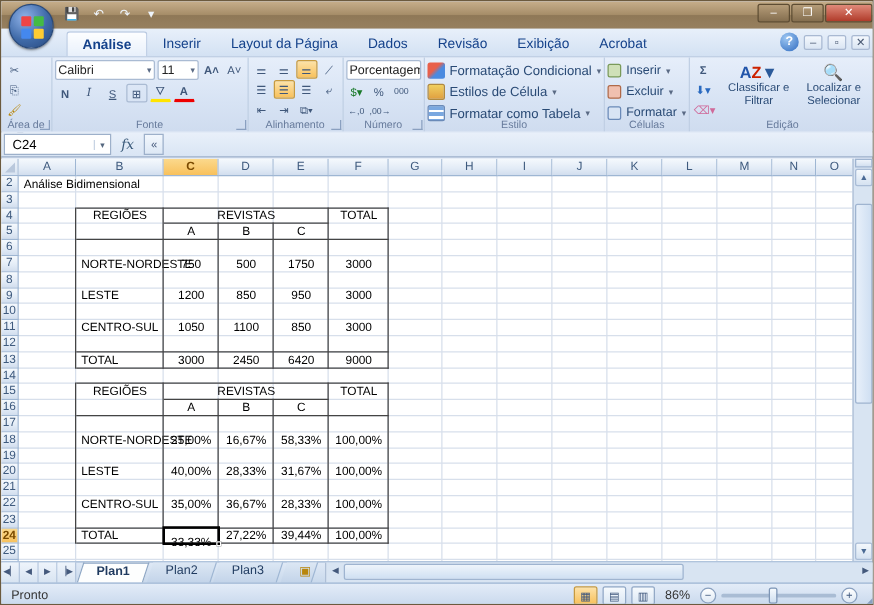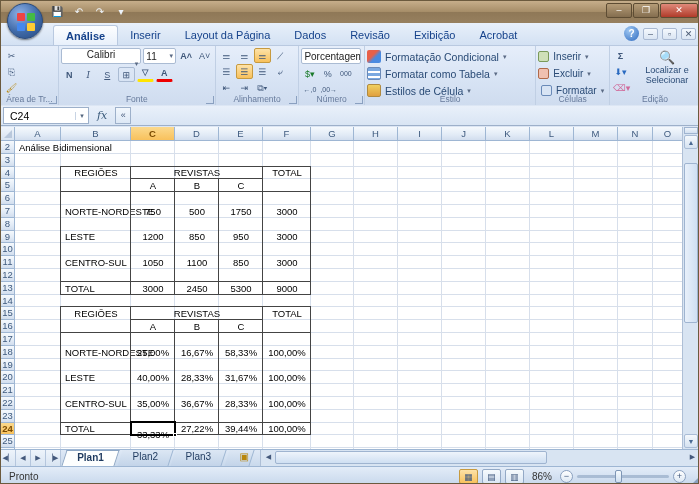--- a/index.html
+++ b/index.html
@@ -148,21 +148,21 @@
           <span class="sbtn">⎘</span>
           <span class="sbtn" style="color:#b8860b;">🖌</span>
         </div>
       </div>
       <div class="rgroup-label">Área de Tr...</div>
       <div class="dlg"></div>
     </div>
 
     <div class="rgroup" style="width:157px;">
       <div style="display:flex;gap:2px;">
-        <div class="combo" style="width:84px;flex-direction:column;">
+        <div class="combo" style="width:84px;">
           <span>Calibri</span>
             <span class="arr">▾</span>
         </div>
         <div class="combo" style="width:34px;">
           <span>11</span>
             <span class="arr">▾</span>
         </div>
         <span class="sbtn" style="font-weight:bold;">A˄</span>
         <span class="sbtn">A˅</span>
       </div>
@@ -217,27 +217,27 @@
       <div class="dlg"></div>
     </div>
 
     <div class="rgroup" style="width:172px;">
       <div class="style-item">
         <span class="sicon" style="background:linear-gradient(135deg,#e8604a 40%,#4a8ae0 60%);"></span>
         <span>Formatação Condicional</span>
         <span class="arrow-sm">▾</span>
       </div>
       <div class="style-item">
+        <span class="sicon" style="background:linear-gradient(#f0d060,#e0a040);border:1px solid #b08a40;"></span>
+        <span>Estilos de Célula</span>
+        <span class="arrow-sm">▾</span>
+      </div>
+      <div class="style-item">
         <span class="sicon" style="background:repeating-linear-gradient(#7aa8e0 0 3px,#fff 3px 5px);border:1px solid #6a8ab8;"></span>
         <span>Formatar como Tabela</span>
-        <span class="arrow-sm">▾</span>
-      </div>
-      <div class="style-item">
-        <span class="sicon" style="background:linear-gradient(#f0d060,#e0a040);border:1px solid #b08a40;"></span>
-        <span>Estilos de Célula</span>
         <span class="arrow-sm">▾</span>
       </div>
       <div class="rgroup-label">Estilo</div>
     </div>
 
     <div class="rgroup" style="width:74px;">
       <div class="style-item" style="font-size:10px;">
         <span class="sicon" style="width:11px;height:11px;background:#cfe0b8;border:1px solid #7a9a5a;"></span>
         <span>Inserir</span>
         <span class="arrow-sm">▾</span>
@@ -254,20 +254,24 @@
       </div>
       <div class="rgroup-label">Células</div>
     </div>
 
     <div class="rgroup" style="flex:1;border-right:none;">
       <div style="display:flex;">
         <div style="display:flex;flex-direction:column;gap:1px;width:24px;">
           <span class="sbtn" style="font-weight:bold;">Σ</span>
           <span class="sbtn" style="color:#2a6ac0;">⬇▾</span>
           <span class="sbtn" style="color:#d06a9a;">⌫▾</span>
+        </div>
+        <div class="btn-big" style="width:58px;">
+          <span style="font-size:13px;color:#2a5a9a;"><b style="color:#2255aa;">A</b><b style="color:#cc2200;">Z</b>▼</span>
+          <span style="font-size:9px;text-align:center;line-height:10px;">Classificar e Filtrar</span>
         </div>
         <div class="btn-big" style="width:62px;">
           <span style="font-size:13px;color:#6a5a3a;">🔍</span>
           <span style="font-size:9px;text-align:center;line-height:10px;">Localizar e Selecionar</span>
         </div>
       </div>
       <div class="rgroup-label">Edição</div>
     </div>
   </div>
 
@@ -379,21 +383,21 @@
       <div class="cell" style="left:218px;top:103.60000000000001px;width:44px;height:12.8px;">950</div>
       <div class="cell" style="left:262px;top:103.60000000000001px;width:48px;height:12.8px;">3000</div>
       <div class="cell left" style="left:60px;top:129.2px;width:70px;height:12.8px;">CENTRO-SUL</div>
       <div class="cell" style="left:130px;top:129.2px;width:44px;height:12.8px;">1050</div>
       <div class="cell" style="left:174px;top:129.2px;width:44px;height:12.8px;">1100</div>
       <div class="cell" style="left:218px;top:129.2px;width:44px;height:12.8px;">850</div>
       <div class="cell" style="left:262px;top:129.2px;width:48px;height:12.8px;">3000</div>
       <div class="cell left" style="left:60px;top:154.8px;width:70px;height:12.8px;">TOTAL</div>
       <div class="cell" style="left:130px;top:154.8px;width:44px;height:12.8px;">3000</div>
       <div class="cell" style="left:174px;top:154.8px;width:44px;height:12.8px;">2450</div>
-      <div class="cell" style="left:218px;top:154.8px;width:44px;height:12.8px;">5300</div>
+      <div class="cell" style="left:218px;top:154.8px;width:44px;height:12.8px;">6420</div>
       <div class="cell" style="left:262px;top:154.8px;width:48px;height:12.8px;">9000</div>
       <div class="cell" style="left:60px;top:180.4px;width:70px;height:12.8px;">REGIÕES</div>
       <div class="cell" style="left:130px;top:180.4px;width:132px;height:12.8px;">REVISTAS</div>
       <div class="cell" style="left:262px;top:180.4px;width:48px;height:12.8px;">TOTAL</div>
       <div class="cell" style="left:130px;top:193.20000000000002px;width:44px;height:12.8px;">A</div>
       <div class="cell" style="left:174px;top:193.20000000000002px;width:44px;height:12.8px;">B</div>
       <div class="cell" style="left:218px;top:193.20000000000002px;width:44px;height:12.8px;">C</div>
       <div class="cell left" style="left:60px;top:218.8px;width:70px;height:12.8px;">NORTE-NORDESTE</div>
       <div class="cell" style="left:130px;top:218.8px;width:44px;height:12.8px;">25,00%</div>
       <div class="cell" style="left:174px;top:218.8px;width:44px;height:12.8px;">16,67%</div>

